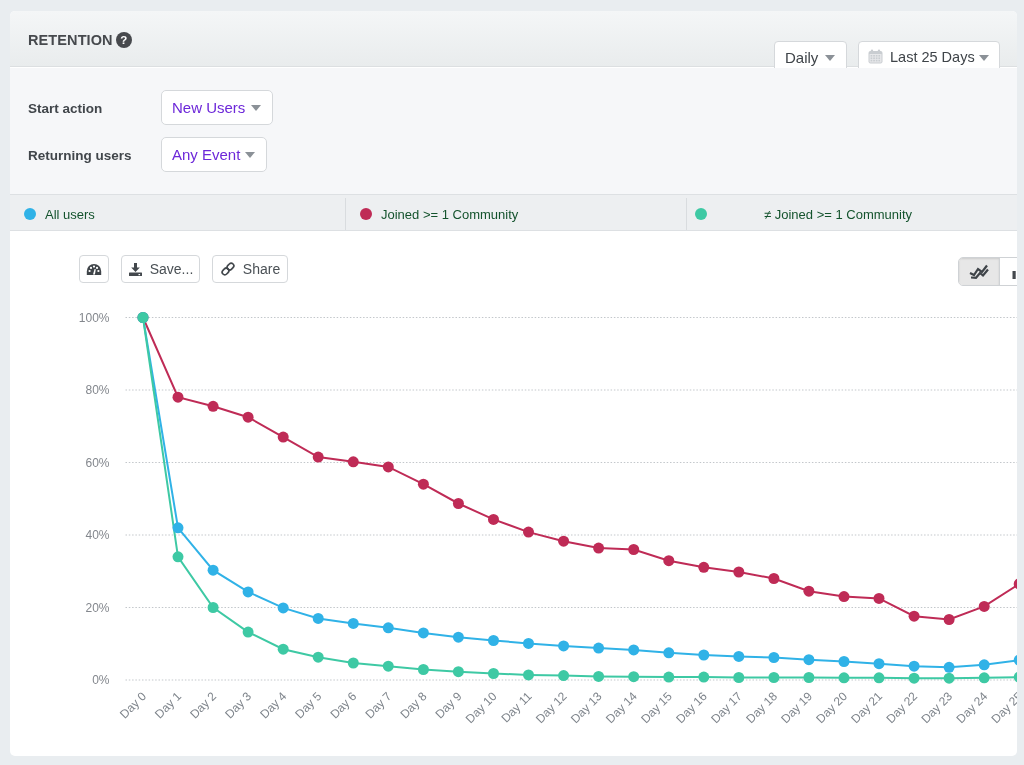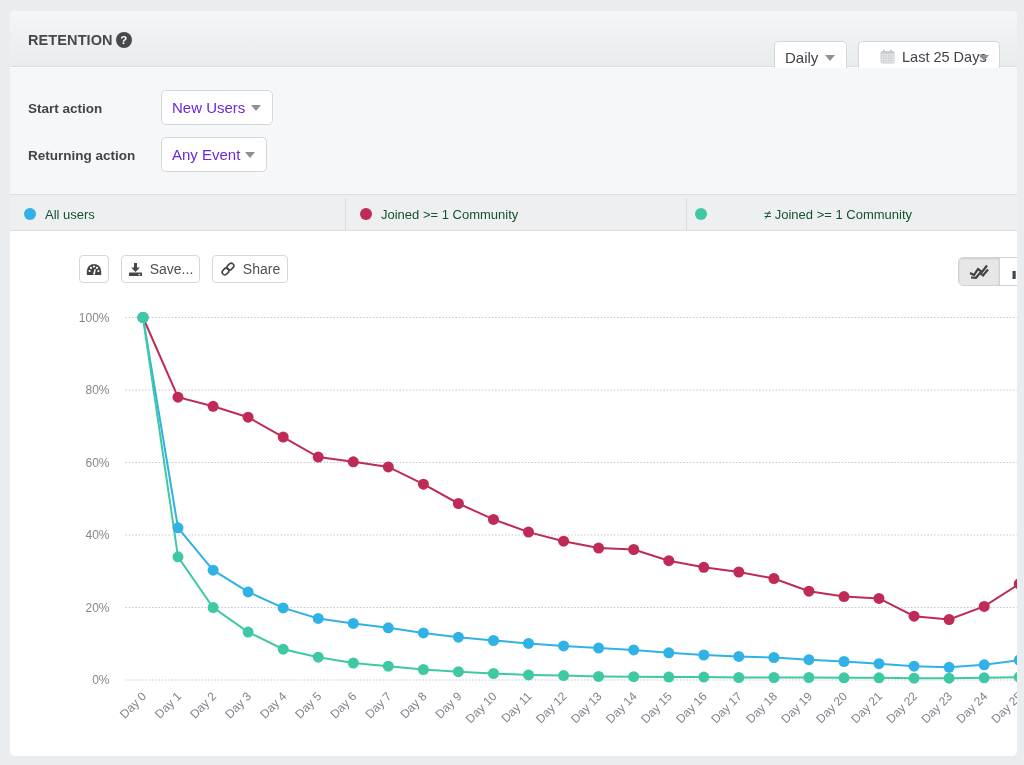--- a/index.html
+++ b/index.html
@@ -22,21 +22,21 @@
 .tbtn { position:absolute; top:24px; height:28px; background:#fff; border:1px solid #d5d8db; border-radius:4px; color:#4a5055; font-size:14px; display:flex; align-items:center; justify-content:center; }
 .toggle { position:absolute; top:26px; left:900px; width:82px; height:29px; border:1px solid #cfd2d5; border-radius:5px; background:#fff; display:flex; overflow:hidden; }
 .tg { flex:1; display:flex; align-items:center; justify-content:center; }
 .tg.on { background:#e7e7e7; box-shadow:inset 0 1px 2px rgba(0,0,0,0.12); border-right:1px solid #cfd2d5; }
 </style></head>
 <body>
 <div class="panel">
   <div class="hdr">
     <h1>RETENTION<span class="help">?</span></h1>
     <div class="btn hbtn" style="left:764px; top:14px; width:73px; padding-left:10px;">Daily<span class="acaret" style="right:11px; top:13px;"></span></div>
-    <div class="btn hbtn" style="left:848px; top:14px; width:142px; padding-left:21px; font-size:14.5px;">
+    <div class="btn hbtn" style="left:848px; top:14px; width:142px; padding-left:9px; font-size:14.5px;">
       <svg width="15" height="15" viewBox="0 0 15 15" style="vertical-align:-2px; margin-right:7px;">
           <rect x="0.5" y="2" width="14" height="12.5" rx="2" fill="#c9cdd1"></rect>
           <rect x="3" y="0.5" width="2" height="3" rx="0.8" fill="#c9cdd1"></rect>
           <rect x="10" y="0.5" width="2" height="3" rx="0.8" fill="#c9cdd1"></rect>
           <rect x="1.5" y="5" width="12" height="8.5" fill="#fff" opacity="0.55"></rect>
           <g fill="#c9cdd1">
             <rect x="2.6" y="6.0" width="1.7" height="1.6"></rect>
             <rect x="5.2" y="6.0" width="1.7" height="1.6"></rect>
             <rect x="7.8" y="6.0" width="1.7" height="1.6"></rect>
             <rect x="10.4" y="6.0" width="1.7" height="1.6"></rect>
@@ -47,21 +47,21 @@
             <rect x="2.6" y="10.8" width="1.7" height="1.6"></rect>
             <rect x="5.2" y="10.8" width="1.7" height="1.6"></rect>
             <rect x="7.8" y="10.8" width="1.7" height="1.6"></rect>
             <rect x="10.4" y="10.8" width="1.7" height="1.6"></rect>
           </g>
         </svg>Last 25 Days<span class="acaret" style="right:10px; top:13px;"></span></div>
   </div>
   <div class="filter">
     <div class="flabel" style="top:33px;">Start action</div>
     <div class="fsel" style="top:22px; width:112px;">New Users<span class="acaret" style="right:11px; top:14px;"></span></div>
-    <div class="flabel" style="top:80px;">Returning action</div>
+    <div class="flabel" style="top:80px;">Returning users</div>
     <div class="fsel" style="top:69px; width:106px;">Any Event<span class="acaret" style="right:11px; top:14px;"></span></div>
   </div>
   <div class="legend">
     <div class="lseg" style="width:336px;">
         <div class="ldot" style="background:#30b2e7;"></div>
         <span>All users</span>
       </div>
     <div class="lseg" style="width:341px;">
         <div class="ldot" style="background:#bf2b56;"></div>
         <span>Joined &gt;= 1 Community</span>

